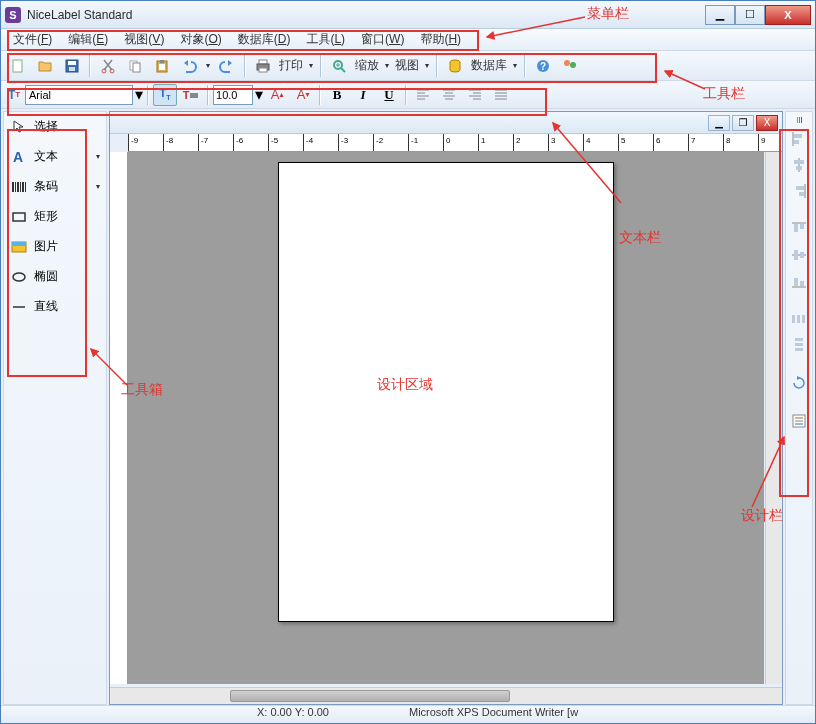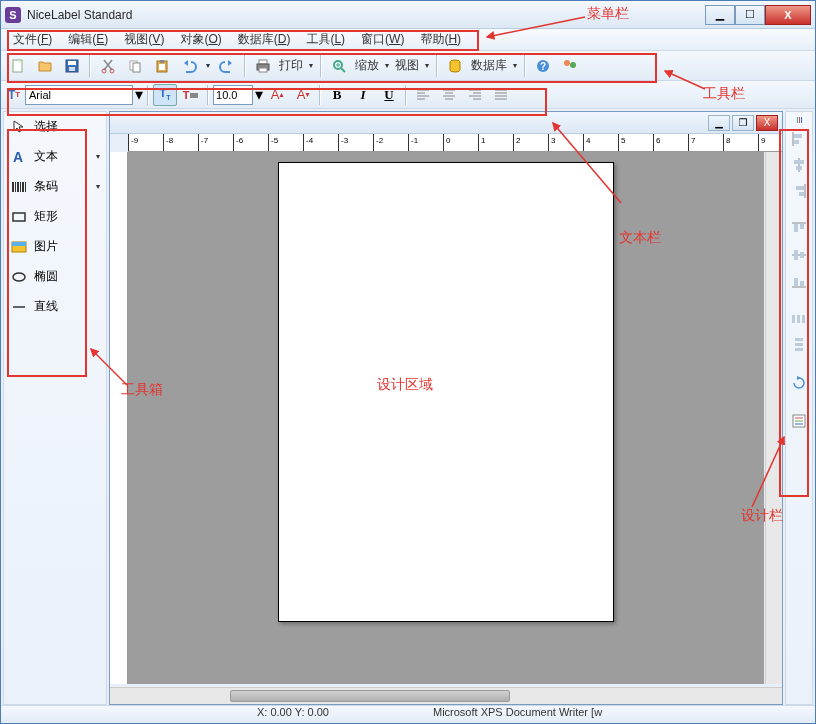--- a/index.html
+++ b/index.html
@@ -46,21 +46,21 @@
 .scroll-h { position: absolute; bottom: 0; left: 0; right: 0; height: 17px; background: #e8e8e8; border-top: 1px solid #ccc; display: flex; }
 .scroll-h .thumb { position: absolute; left: 120px; width: 280px; top: 2px; bottom: 2px; background: linear-gradient(#d0d0d0,#b0b0b0); border: 1px solid #999; border-radius: 2px; }
 .right-panel { width: 28px; background: linear-gradient(#f4f8fd,#eaf1f9); border: 1px solid #cdd9e6; display: flex; flex-direction: column; align-items: center; padding-top: 4px; gap: 4px; position: relative; }
 .right-panel .grip { height: 8px; width: 20px; display: flex; align-items: center; justify-content: center; gap: 1px; }
 .right-panel .grip span { width: 1px; height: 6px; background: #5a8; display: block; }
 .right-panel .rbtn { width: 22px; height: 22px; display: flex; align-items: center; justify-content: center; font-size: 12px; border: 1px solid transparent; }
 .right-panel .rbtn svg { display: block; }
 .right-panel .rsep { height: 8px; }
 .statusbar { position: absolute; bottom: 0; left: 0; right: 0; height: 18px; background: linear-gradient(#f4f8fd,#e2ecf6); border-top: 1px solid #cdd9e6; display: flex; align-items: flex-start; font-size: 11px; padding: 0 6px; color: #333; }
 .statusbar .coord { margin-left: 250px; }
-.statusbar .printer { margin-left: 104px; }
+.statusbar .printer { margin-left: 80px; }
 
 
 .anno-box { position: absolute; border: 2px solid #e3342f; pointer-events: none; }
 .anno-label { position: absolute; color: #e3342f; font-size: 14px; pointer-events: none; font-family: "Microsoft YaHei", sans-serif; }
 .anno-arrow { position: absolute; pointer-events: none; }
 .anno-arrow svg { overflow: visible; }
 
 
 .svg-icon { width: 16px; height: 16px; }
 </style>

